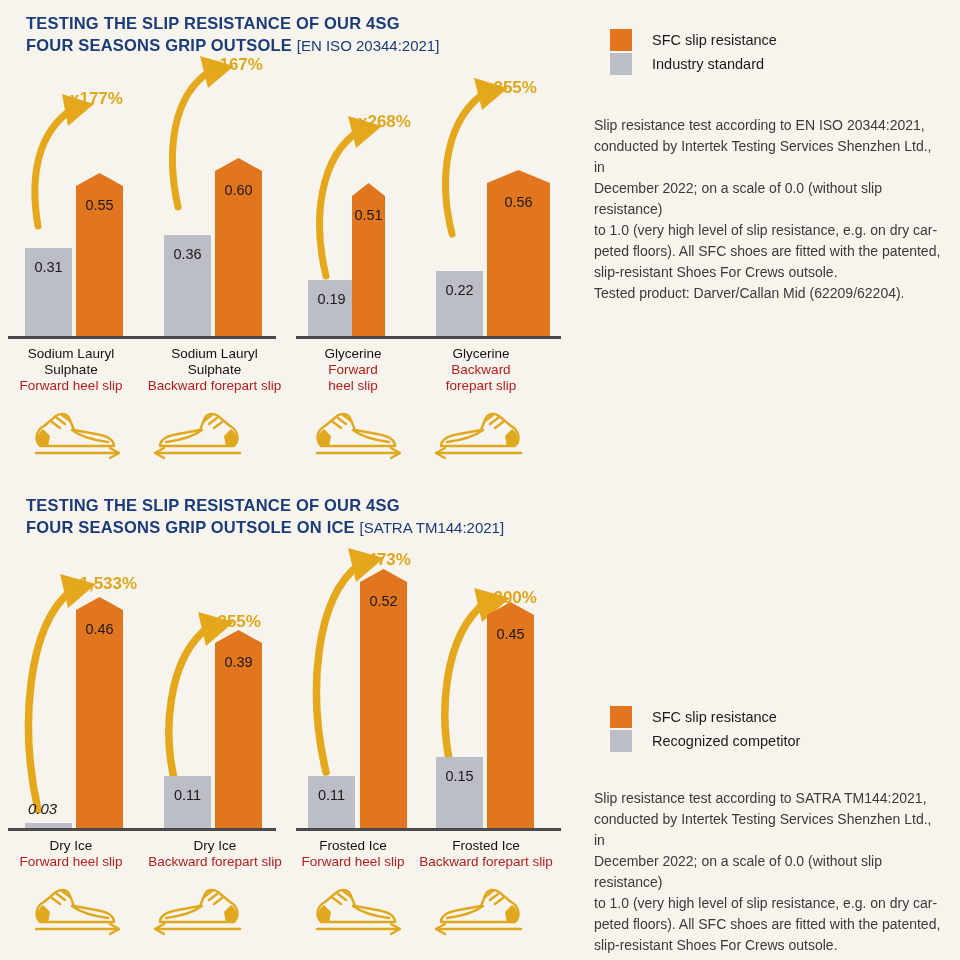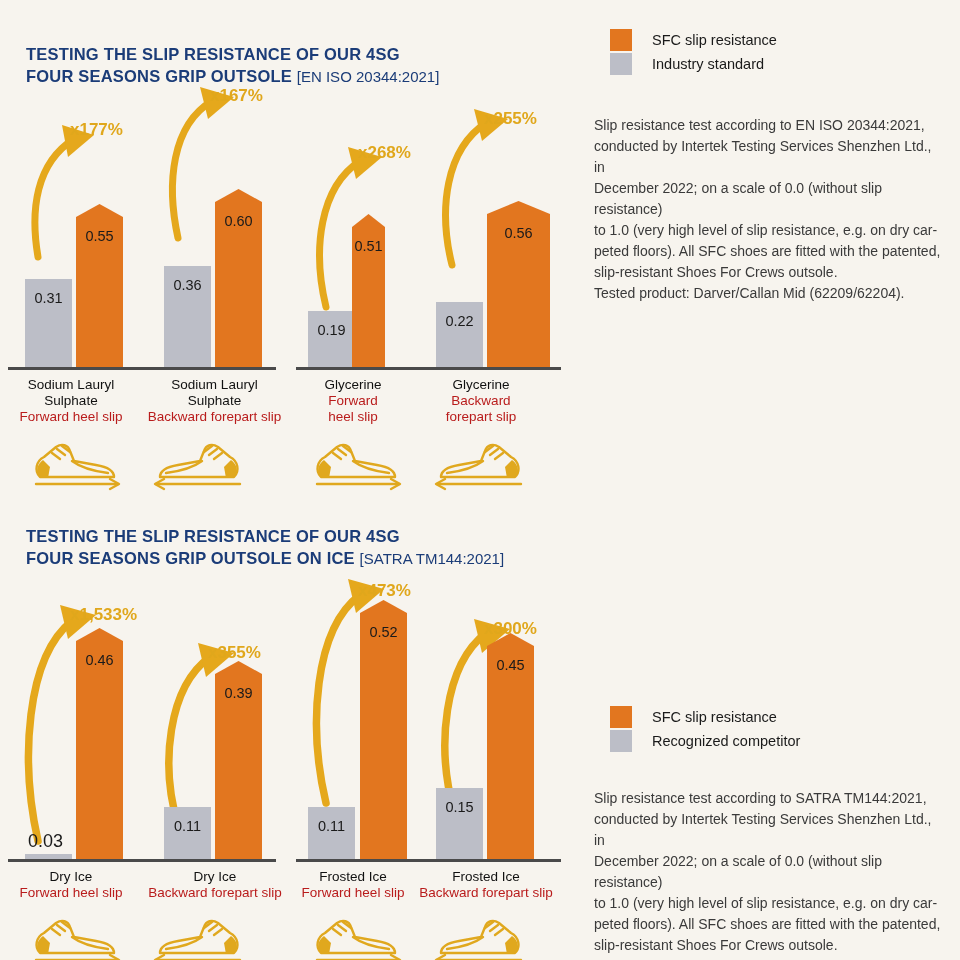--- a/index.html
+++ b/index.html
@@ -8,21 +8,21 @@
   }
   body {
     width: 960px;
     height: 960px;
     background: #F7F4EE;
     font-family: "Liberation Sans", sans-serif;
     overflow: hidden;
     position: relative;
   }
 
-  .panel { position: absolute; margin-top: 31px; }
+  .panel { position: absolute; }
 
   
   .chart-title {
     color: #1B3C78;
     font-weight: bold;
     font-size: 16.5px;
     letter-spacing: 0.2px;
     line-height: 22px;
     white-space: nowrap;
   }
@@ -68,23 +68,24 @@
   .bar-value {
     position: absolute;
     left: 50%;
     transform: translateX(-50%);
     font-size: 14.5px;
     color: #1a1a1a;
     white-space: nowrap;
   }
   .bar-value-outside {
     position: absolute;
-    font-size: 18px;
+    font-size: 15px;
     color: #1a1a1a;
     white-space: nowrap;
+    font-style: italic;
   }
 
   .pct-label {
     position: absolute;
     color: #E0A71C;
     font-weight: bold;
     font-size: 17px;
     white-space: nowrap;
   }
 

